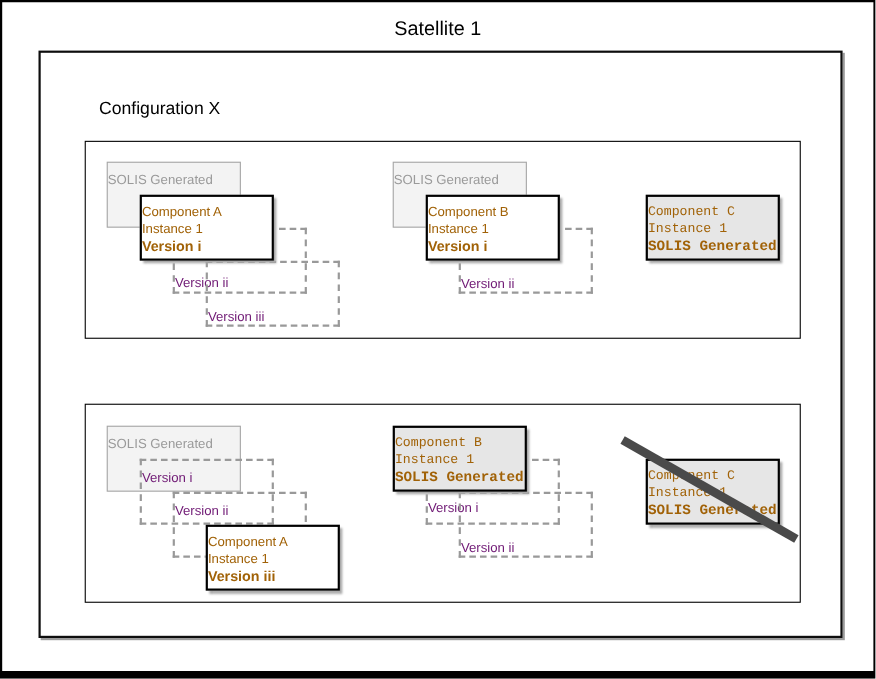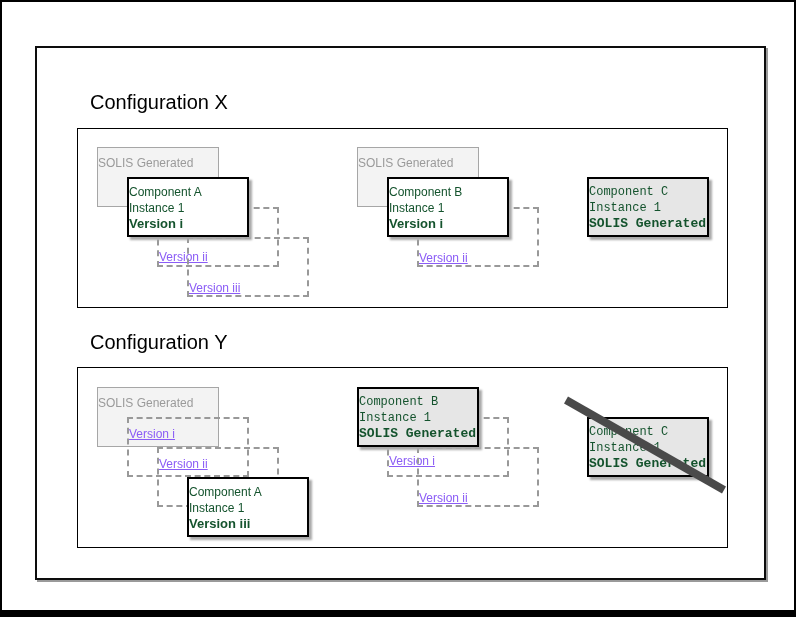--- a/index.html
+++ b/index.html
@@ -16,53 +16,54 @@
   .diagram-title {
     position:absolute; left:0; top:14px; width:100%;
     text-align:center; font-size:18px; color:#000;
   }
   .satellite-box {
     position:absolute; left:33px; top:44px; width:731px; height:534px;
     box-sizing:border-box; border:2px solid #0d0d0d;
     box-shadow:2px 2px 0 #9a9a9a; background:#fff;
   }
   .config-heading {
-    position:absolute; font-size:20px; color:#000; white-space:nowrap;
+    position:absolute; font-size:16px; color:#000; white-space:nowrap;
   }
   .config-box {
     position:absolute; box-sizing:border-box;
     border:1px solid #000; background:#fff;
     width:651px; height:180px;
   }
   .box {
     position:absolute; width:122px; height:60px; box-sizing:border-box;
     font-size:12px; line-height:16px;
   }
   .bg-gray {
     background:#f3f3f3; border:1px solid #a6a6a6; color:#9a9a9a;
     padding-top:7px;
   }
   .dashed {
-    border:2px dashed #999; color:#8b5cf6; background:transparent;text-decoration:underline;
+    border:2px dashed #999; color:#701a75; background:transparent;
   }
   .dashed .dlabel { display:block; }
   .solid {
-    background:#fff; border:2px solid #000; color:#14532d;
+    background:#fff; border:2px solid #000; color:#a16207;
     box-shadow:3px 3px 2px #aaa; padding-top:5px;
   }
   .solid.gray { background:#e6e6e6;font-family:Liberation Mono, monospace; }
   .solid .line { display:block; }
   .solid .line.bold { font-weight:bold; font-size:13px; }
   .strike-svg { position:absolute; overflow:visible; }
 </style>
 </head>
 <body>
 
 <div class="frame">
 
+  <div class="diagram-title">Satellite 1</div>
 
   <div class="satellite-box"></div>
 
   <div class="config-heading" style="left:88px; top:89px;">Configuration X</div>
 
   <div class="config-box" style="left:75px; top:126px;"></div>
 
   <div class="box bg-gray" style="left:95px; top:145px; z-index:1;">
     <span>SOLIS Generated</span>
   </div>
@@ -89,21 +90,20 @@
     <span class="line">Instance 1</span>
     <span class="line bold">Version i</span>
   </div>
 
   <div class="box solid gray" style="left:585px; top:175px;">
     <span class="line">Component C</span>
     <span class="line">Instance 1</span>
     <span class="line bold">SOLIS Generated</span>
   </div>
 
-  <div class="config-heading" style="left:88px; top:329px;">Configuration Y</div>
 
   <div class="config-box" style="left:75px; top:365px; height:181px;"></div>
 
   <div class="box bg-gray" style="left:95px; top:385px; z-index:1;">
     <span>SOLIS Generated</span>
   </div>
   <div class="box dashed" style="left:125px; top:415px; z-index:2;">
     <span class="dlabel" style="padding-top:7px;">Version i</span>
   </div>
   <div class="box dashed" style="left:155px; top:445px; z-index:3;">

